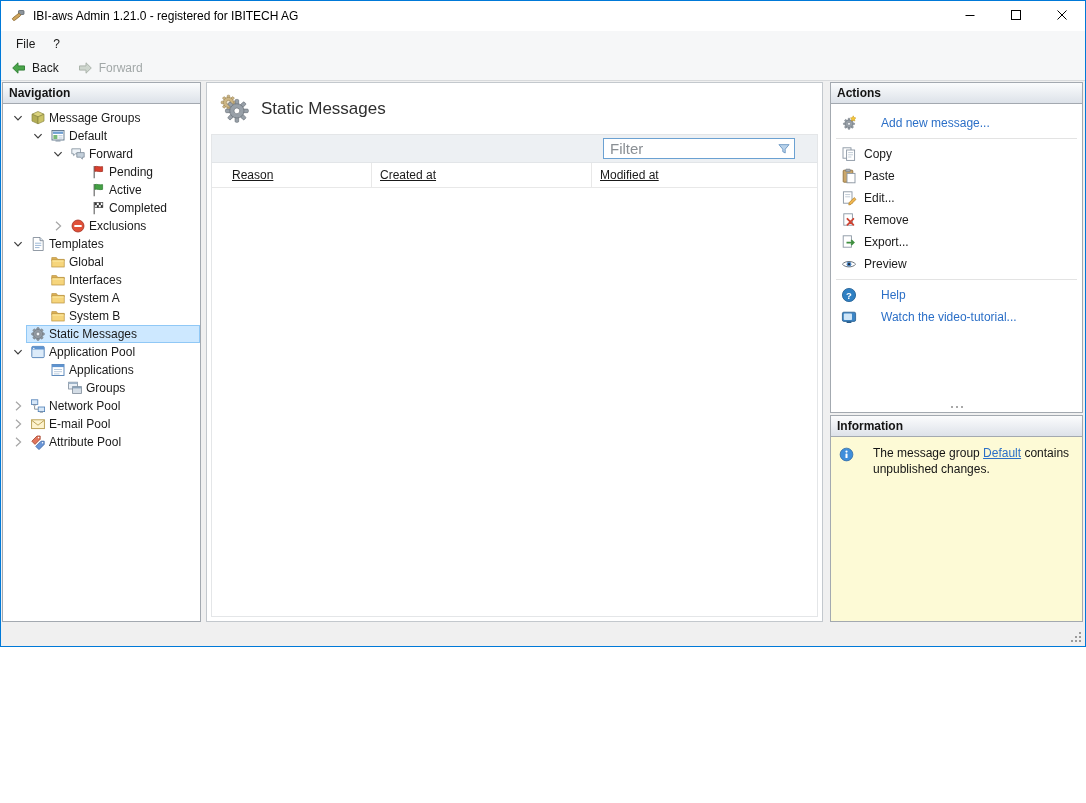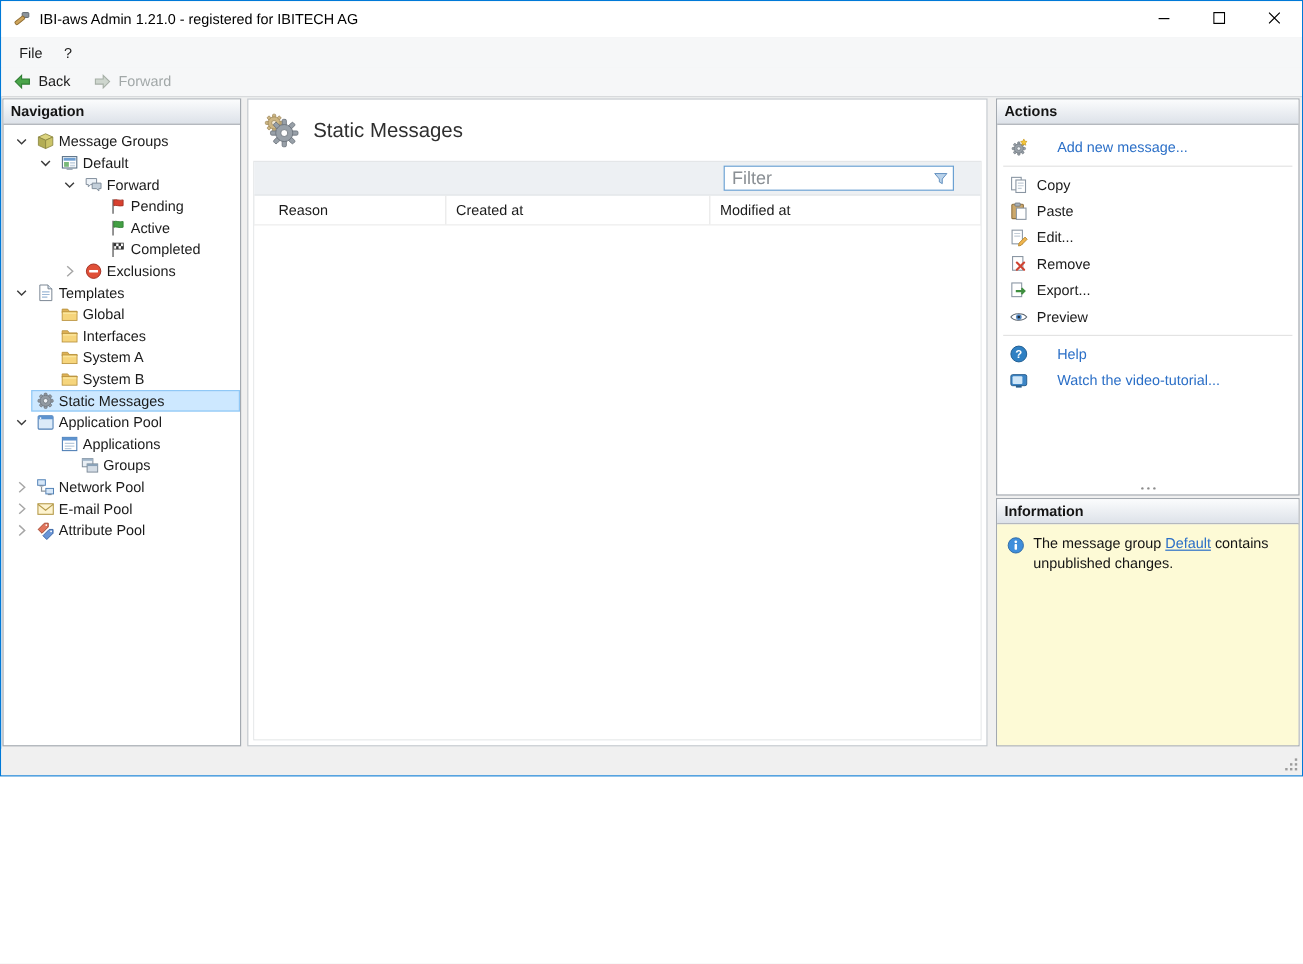--- a/index.html
+++ b/index.html
@@ -48,40 +48,40 @@
   .content-panel { flex:1; background:#fff; border:1px solid #c3c8cd; display:flex; flex-direction:column; padding:4px; min-width:0; }
   .content-header { display:flex; align-items:center; gap:11px; padding:7px 4px 10px 9px; }
   .content-icon { width:30px; height:30px; display:inline-flex; }
   .content-title { font-size:17px; color:#2f2f2f; }
   .list-area { flex:1; display:flex; flex-direction:column; border:1px solid #e4e6e8; min-height:0; }
   .filter-strip { flex:0 0 28px; background:#edf0f3; display:flex; align-items:center; justify-content:flex-end; padding-right:22px; border-bottom:1px solid #e2e5e8; }
   .filter-box { width:192px; height:21px; background:#fff; border:1px solid #6ba1d2; display:flex; align-items:center; }
   .filter-box input { flex:1; min-width:0; border:none; outline:none; padding:0 6px; font-family:inherit; font-size:15px; color:#333; background:transparent; }
   .filter-box input::placeholder { color:#8a8f94; }
   .funnel { width:20px; display:flex; align-items:center; justify-content:center; cursor:pointer; }
-  .table-header { flex:0 0 25px; display:flex; border-bottom:1px solid #e8e8e8; }
+  .table-header { flex:0 0 25px; display:flex; border-bottom:1px solid #e8e8e8;text-decoration:underline; }
   .th { display:flex; align-items:center; padding:0 8px; border-right:1px solid #e8e8e8; color:#1a1a1a; cursor:default; }
   .th:nth-child(1) { width:160px; padding-left:20px; }
   .th:nth-child(2) { width:220px; }
   .th:nth-child(3) { flex:1; border-right:none; }
   .table-body { flex:1; background:#fff; }
   
   .right-col { flex:0 0 253px; width:253px; margin-left:7px; display:flex; flex-direction:column; min-height:0; }
   .actions-panel { flex:1; margin-bottom:2px; min-height:0; }
   .actions-body { flex:1; padding-top:8px; overflow:hidden; }
   .action-item { display:flex; align-items:center; gap:7px; height:22px; padding:0 10px; cursor:pointer; }
   .action-icon { width:16px; height:16px; flex:0 0 16px; display:inline-flex; }
   .action-label { white-space:nowrap; color:#1a1a1a; }
   .action-item.link .action-label { color:var(--link,#2b6fc7);margin-left:17px; }
   .action-sep { border-top:1px solid #e3e3e3; margin:4px 5px; }
   .splitter-dots { flex:0 0 11px; display:flex; align-items:center; justify-content:center; gap:3px; cursor:row-resize; }
   .splitter-dots i { width:2px; height:2px; background:#8c8c8c; border-radius:50%; }
   
   .info-panel { flex:0 0 207px; height:207px; }
-  .info-body { flex:1; background:var(--info-bg,#fdfad6); padding:9px 8px; display:flex; gap:7px; align-items:flex-start; }
+  .info-body { flex:1; background:var(--info-bg,#fdfad6); padding:9px 8px; display:flex; gap:19px; align-items:flex-start; }
   .info-icon { width:15px; height:15px; flex:0 0 15px; display:inline-flex; margin-top:1px; }
   .info-text { line-height:1.3; color:#141414; }
   .info-text a { color:var(--link,#2b6fc7); text-decoration:underline; cursor:pointer; }
   
   .statusbar { flex:0 0 22px; background:#f0f0f0; display:flex; align-items:flex-end; justify-content:flex-end; padding:0 2px 2px 0; }
   .resize-grip { display:inline-flex; cursor:nwse-resize; }
 </style>
 </head>
 <body>
 

